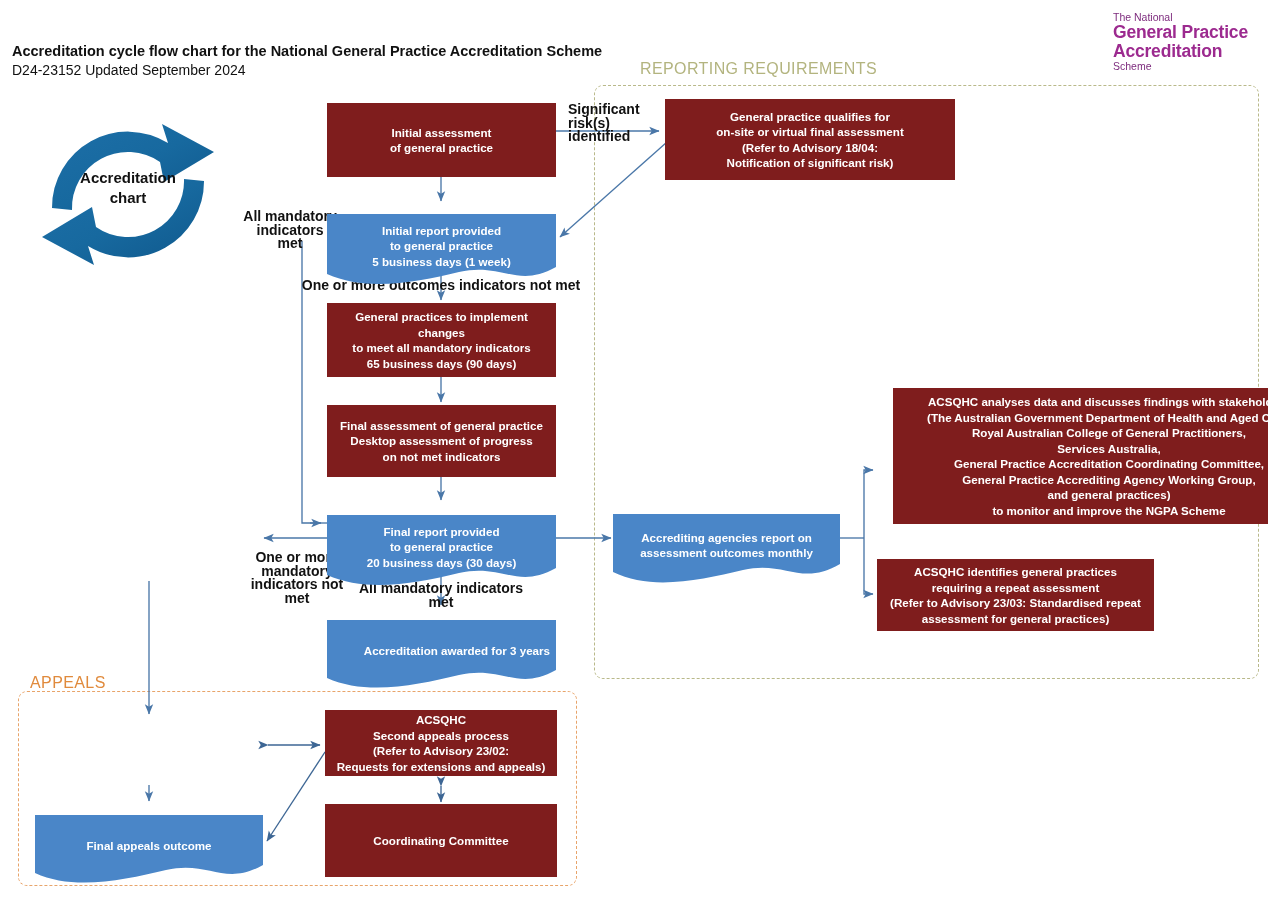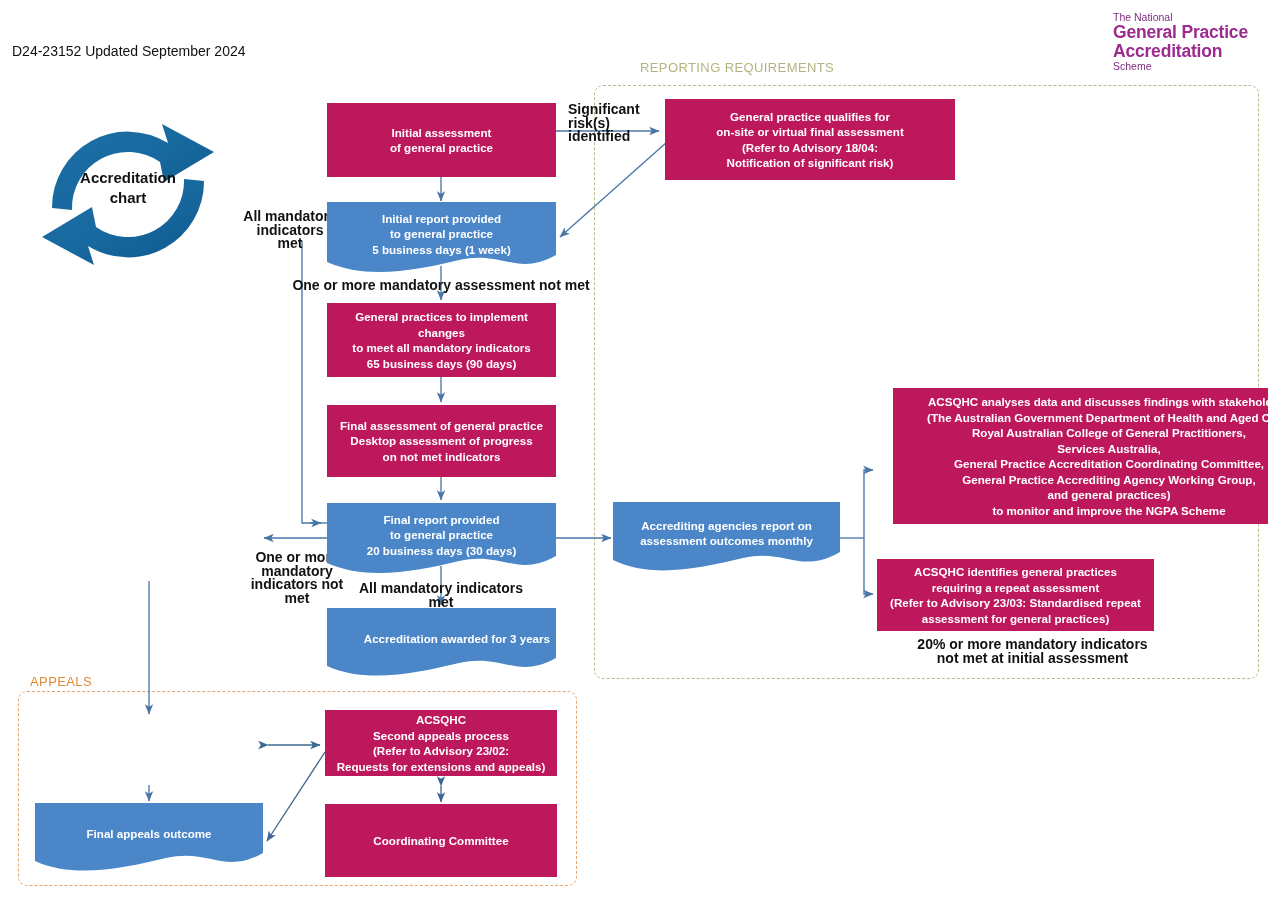--- a/index.html
+++ b/index.html
@@ -18,53 +18,54 @@
 
   
   .logo{position:absolute;left:1113px;top:11px;width:150px;text-align:left;}
   .logo .l1{font-size:10.5px;color:#7d2b7d;line-height:12px;font-weight:normal;}
   .logo .l2{font-size:17.5px;color:#9c2a8f;line-height:18.5px;font-weight:bold;letter-spacing:-0.2px;}
   .logo .l3{font-size:17.5px;color:#9c2a8f;line-height:18.5px;font-weight:bold;letter-spacing:-0.2px;}
   .logo .l4{font-size:10.5px;color:#7d2b7d;line-height:13px;font-weight:normal;}
 
   
   .group-frame{position:absolute;border-style:dashed;border-width:1.4px;border-radius:9px;background:transparent;}
-  .group-label{position:absolute;font-size:13px;letter-spacing:0.4px;font-weight:normal;}
+  .group-label{position:absolute;font-size:16px;letter-spacing:0.4px;font-weight:normal;}
   .frame-reporting{border-color:#b9b98a;}
   .label-reporting{color:#b3b47f;}
   .frame-appeals{border-color:#e8a46a;}
   .label-appeals{color:#e08a3c;}
 
   
   .box{position:absolute;color:#ffffff;font-weight:bold;text-align:center;
        display:flex;align-items:center;justify-content:center;line-height:15.5px;
        font-size:11.6px;box-sizing:border-box;padding:2px 6px;}
-  .box.plain{background:#be185d;}
+  .box.plain{background:#7f1d1d;}
   .box .txt{width:100%;position:relative;z-index:2;}
   
-  .box.wave{background:transparent;}
+  .box.wave{background:transparent;margin-top:12px;}
   .box.wave .wavebg{position:absolute;left:0;top:0;width:100%;height:100%;z-index:1;}
 
   
   .clabel{position:absolute;font-size:14px;font-weight:bold;color:#111;line-height:13.5px;text-align:center;}
   .clabel.left{text-align:left;}
 
   
   .cycle{position:absolute;left:28px;top:112px;width:200px;height:165px;}
   .cycle-text{position:absolute;left:28px;top:168px;width:200px;text-align:center;
               font-size:15px;font-weight:bold;color:#111;line-height:20px;}
 
   svg.lines{position:absolute;left:0;top:0;width:1268px;height:905px;pointer-events:none;}
 </style>
 </head>
 <body>
 
 <div id="stage">
 
   <div class="title-block">
+    <div class="title-main">Accreditation cycle flow chart for the National General Practice Accreditation Scheme</div>
     <div class="title-sub">D24-23152 Updated September 2024</div>
   </div>
 
   <div class="logo">
     <div class="l1">The National</div>
     <div class="l2">General Practice</div>
     <div class="l3">Accreditation</div>
     <div class="l4">Scheme</div>
   </div>
 
@@ -217,21 +218,20 @@
   </div>
 
   <div class="box plain" style="left:325px;top:804px;width:232px;height:73px;">
     <span class="txt">Coordinating Committee</span>
   </div>
 
   <div class="clabel left" style="left:568px;top:103px;width:110px;">Significant risk(s)<br>identified</div>
 
   <div class="clabel" style="left:243px;top:210px;width:94px;">All mandatory<br>indicators met</div>
 
-  <div class="clabel" style="left:286px;top:279px;width:310px;">One or more mandatory assessment not met</div>
+  <div class="clabel" style="left:286px;top:279px;width:310px;">One or more outcomes indicators not met</div>
 
   <div class="clabel" style="left:245px;top:551px;width:104px;">One or more<br>mandatory<br>indicators not met</div>
 
   <div class="clabel" style="left:346px;top:582px;width:190px;">All mandatory indicators met</div>
 
-  <div class="clabel" style="left:900px;top:638px;width:265px;">20% or more mandatory indicators<br>not met at initial assessment</div>
 
 </div>
 
 </body></html>

